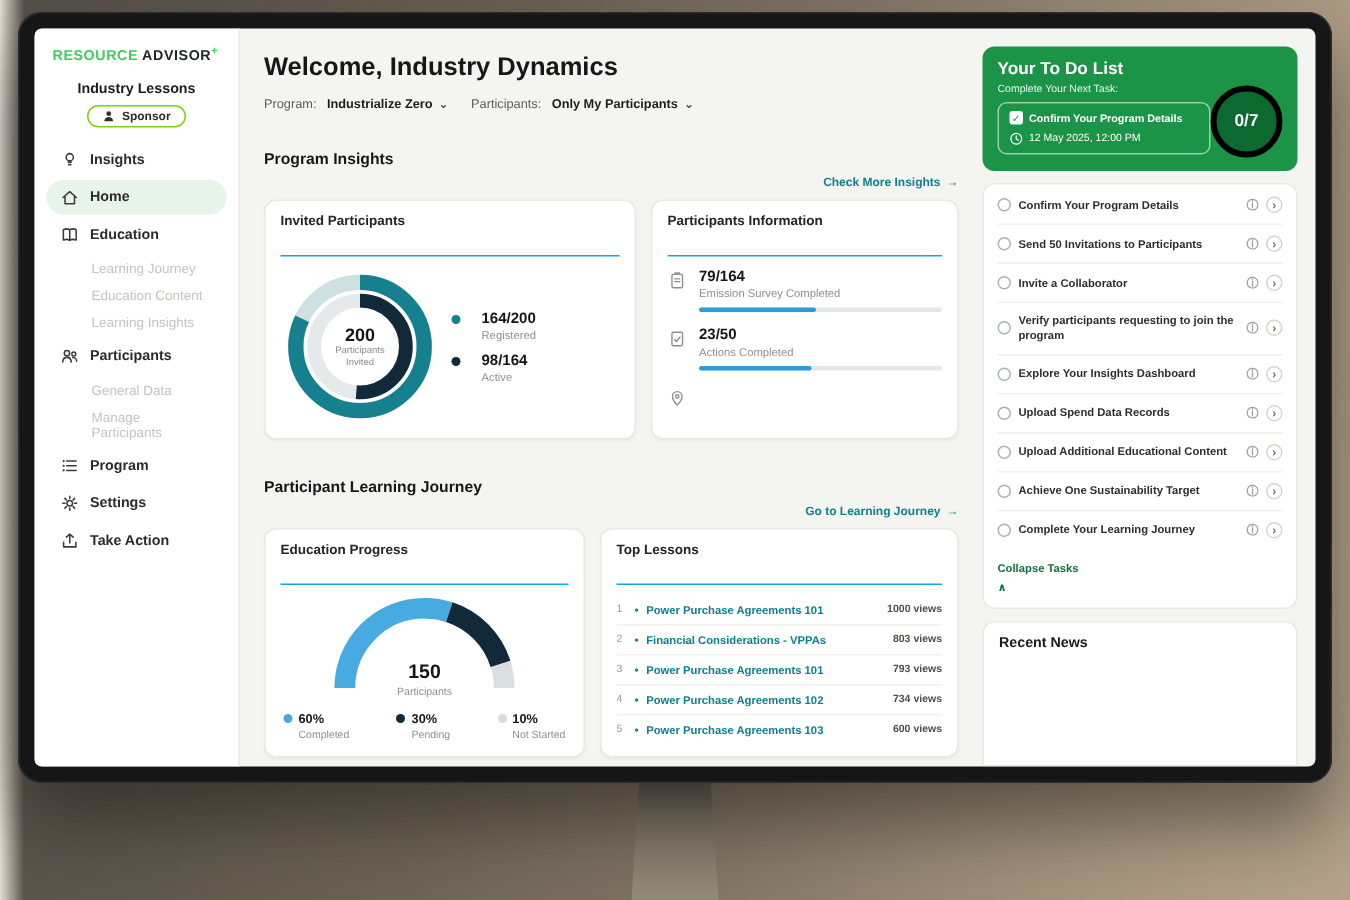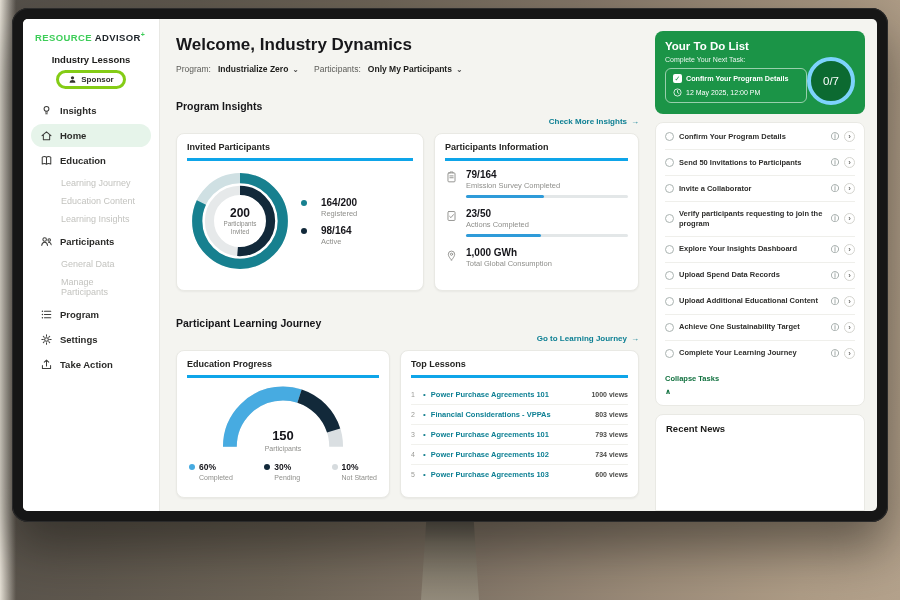--- a/index.html
+++ b/index.html
@@ -20,21 +20,21 @@
     display:flex; font-size:9px; color:#222; }
 
   
   .sidebar { width:137px; flex:none; background:#fff; border-right:1px solid #e8e8e4; padding:12px 8px 8px; }
   .logo { text-align:left; padding-left:4px; font-size:9.5px; font-weight:800; letter-spacing:.4px; }
   .logo-green { color: var(--brand-green,#3dcd58); }
   .logo-dark { color:#20262b; }
   .logo sup { color: var(--brand-green,#3dcd58); font-size:7px; }
   .org { text-align:center; font-weight:700; font-size:9.5px; margin-top:11px; color:#1c1c1a; }
   .badge-wrap { text-align:center; margin:5px 0 10px; }
-  .badge { display:inline-flex; align-items:center; gap:4px; border:3px solid #84cc16; border-radius:10px;
+  .badge { display:inline-flex; align-items:center; gap:4px; border:1px solid #84cc16; border-radius:10px;
     padding:2px 9px; font-size:8px; font-weight:600; color:#2c2c2a; }
   .nav-item { display:flex; align-items:center; gap:7px; padding:5px 9px; margin:2px 0;
     font-size:9.5px; font-weight:700; color:#2b2b29; border-radius:14px; cursor:pointer; }
   .nav-item.active { background: var(--active-bg,#e6f4ea); }
   .nav-item .nicon { display:flex; width:13px; flex:none; }
   .nav-sub { padding:4px 9px 4px 30px; font-size:9px; color:#c3c3bf; cursor:pointer; }
   svg.sic { width:13px; height:13px; stroke:#3c3c3a; stroke-width:1.1; fill:none; stroke-linecap:round; stroke-linejoin:round; }
 
   
   .main { flex:1; min-width:0; padding:12px 12px 0 16px; }
@@ -43,22 +43,22 @@
   .f-value { display:flex; align-items:center; gap:4px; background:none; border:none; font:inherit;
     font-size:8.5px; font-weight:700; color:#1d1d1b; cursor:pointer; margin-right:8px; }
   .chev { font-size:8px; color:#444; }
   .sec-row { display:flex; justify-content:space-between; align-items:center; margin:12px 0 7px; }
   .sec-row h2 { font-size:10.5px; font-weight:800; color:#17171a; }
   .sec-link { display:flex; align-items:center; gap:4px; font-size:8px; font-weight:700;
     color: var(--link,#0c7f93); text-decoration:none; cursor:pointer;margin-top:31px; }
   .cards-row { display:flex; gap:10px; align-items:stretch; }
   .card { background:#fff; border:1px solid #e9e9e4; border-radius:8px; padding:8px 10px;
     box-shadow:0 1px 2px rgba(0,0,0,.05); }
-  .card h3 { font-size:9px; font-weight:700; color:#242422; padding-bottom:6px; margin-bottom:7px;
-    border-bottom:3px solid #0ea5e9; }
+  .card h3 { font-size:9px; font-weight:700; color:#242422; padding-bottom:18px; margin-bottom:7px;
+    border-bottom:1px solid #0ea5e9; }
 
   .card-invited { width:248px; flex:none; min-height:158px; }
   .donut-flex { display:flex; align-items:center; gap:8px; }
   .donut-wrap { position:relative; width:106px; height:106px; flex:none; }
   .donut-wrap svg { width:106px; height:106px; }
   .donut-center { position:absolute; inset:0; display:flex; flex-direction:column; align-items:center;
     justify-content:center; text-align:center; }
   .donut-center b { font-size:12px; color:#14141a; }
   .donut-center span { font-size:6.3px; color:#8b8b87; width:44px; line-height:1.2; }
   .dl-item { display:flex; gap:14px; margin:7px 0; }
@@ -106,22 +106,22 @@
   .todo-card { position:relative; background: var(--todo-green,#1b9447); border-radius:8px; color:#fff; padding:9px 10px 11px; }
   .todo-title { font-size:11.5px; font-weight:800; }
   .todo-sub { font-size:7px; opacity:.9; margin:4px 0 5px; }
   .next-box { border:1px solid rgba(255,255,255,.55); border-radius:6px; padding:5px 7px; width:142px; }
   .next-row { display:flex; align-items:center; gap:4px; font-size:7.2px; font-weight:700; }
   .todo-check { width:9px; height:9px; background:#fff; border-radius:2px; color:var(--todo-green,#1b9447);
     font-size:7px; font-weight:900; display:flex; align-items:center; justify-content:center; flex:none; }
   .due-row { display:flex; align-items:center; gap:4px; font-size:7px; margin-top:5px; }
   .clock-ic { display:flex; width:9px; flex:none; }
   .ring { position:absolute; right:10px; top:26px; width:48px; height:48px; border-radius:50%;
-    background: var(--todo-green-dark,#0c6a31); border:4px solid #7dd3fc;
-    display:flex; align-items:center; justify-content:center; font-size:11.5px; font-weight:400; }
+    background: var(--todo-green-dark,#0c6a31); border:4px solid #000000;
+    display:flex; align-items:center; justify-content:center; font-size:11.5px; font-weight:700; }
 
   .tasks-card { background:#fff; border:1px solid #e9e9e4; border-radius:8px; padding:1px 9px; }
   .task-row { display:flex; align-items:center; gap:5px; padding:7px 0; border-bottom:1px solid #efefeb;
     font-size:7.5px; font-weight:600; color:#2e2e2c; cursor:pointer; }
   .t-circle { width:9px; height:9px; border:1px solid #aab3b1; border-radius:50%; flex:none; }
   .t-label { flex:1; line-height:1.3; }
   .t-info { color:#9aa3a1; font-size:8px; flex:none; }
   .t-chev { width:11px; height:11px; border:1px solid #d5d5d0; border-radius:50%; color:#6f6f6c;
     font-size:8px; display:flex; align-items:center; justify-content:center; flex:none; }
   .collapse-row { display:flex; justify-content:center; gap:4px; padding:8px 0; font-size:7.5px;
@@ -317,24 +317,20 @@
                 <div class="bar">
                     <div class="bar-fill" style="width: 46%;"></div>
                   </div>
               </div>
             </div>
             <div class="info-row">
               <span class="iic"><svg class="mic" viewBox="0 0 14 14">
                     <path d="M7 12.4 C7 12.4 3.6 9 3.6 6.2 A3.4 3.4 0 0 1 10.4 6.2 C10.4 9 7 12.4 7 12.4 Z"></path>
                     <circle cx="7" cy="6.2" r="1.2"></circle>
                   </svg></span>
-              <div class="info-col">
-                <b>1,000 GWh</b>
-                <div class="ilabel">Total Global Consumption</div>
-              </div>
             </div>
           </section>
         </div>
 
         <div class="sec-row">
           <h2>Participant Learning Journey</h2>
           <a class="sec-link">
             <span>Go to Learning Journey</span>
             <span>→</span>
           </a>

